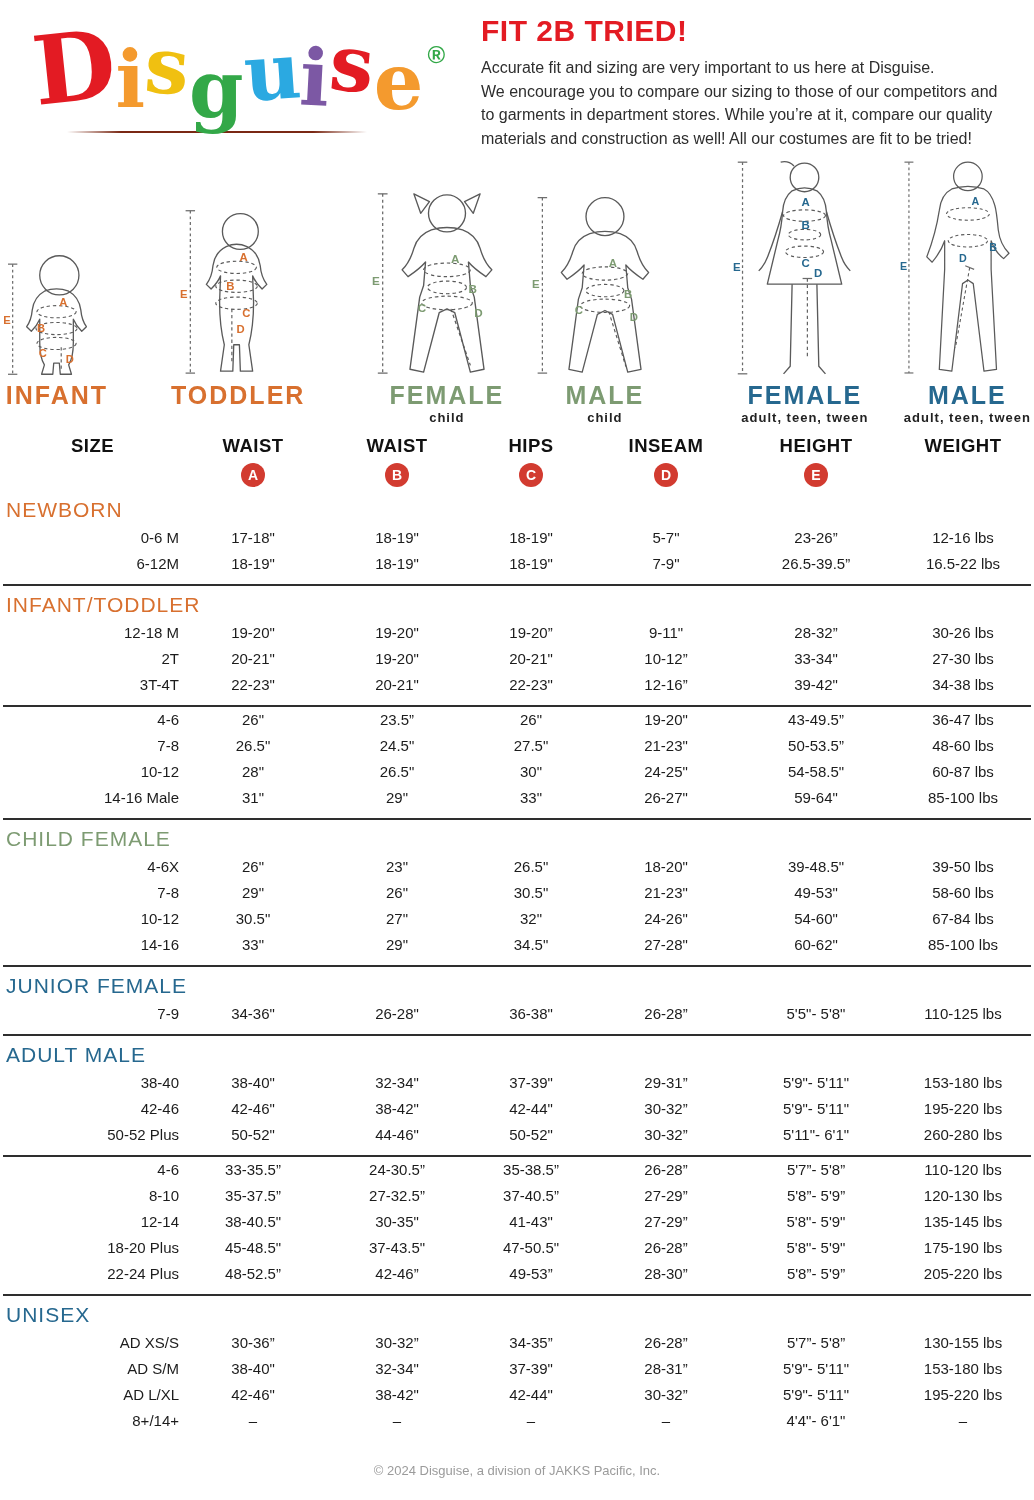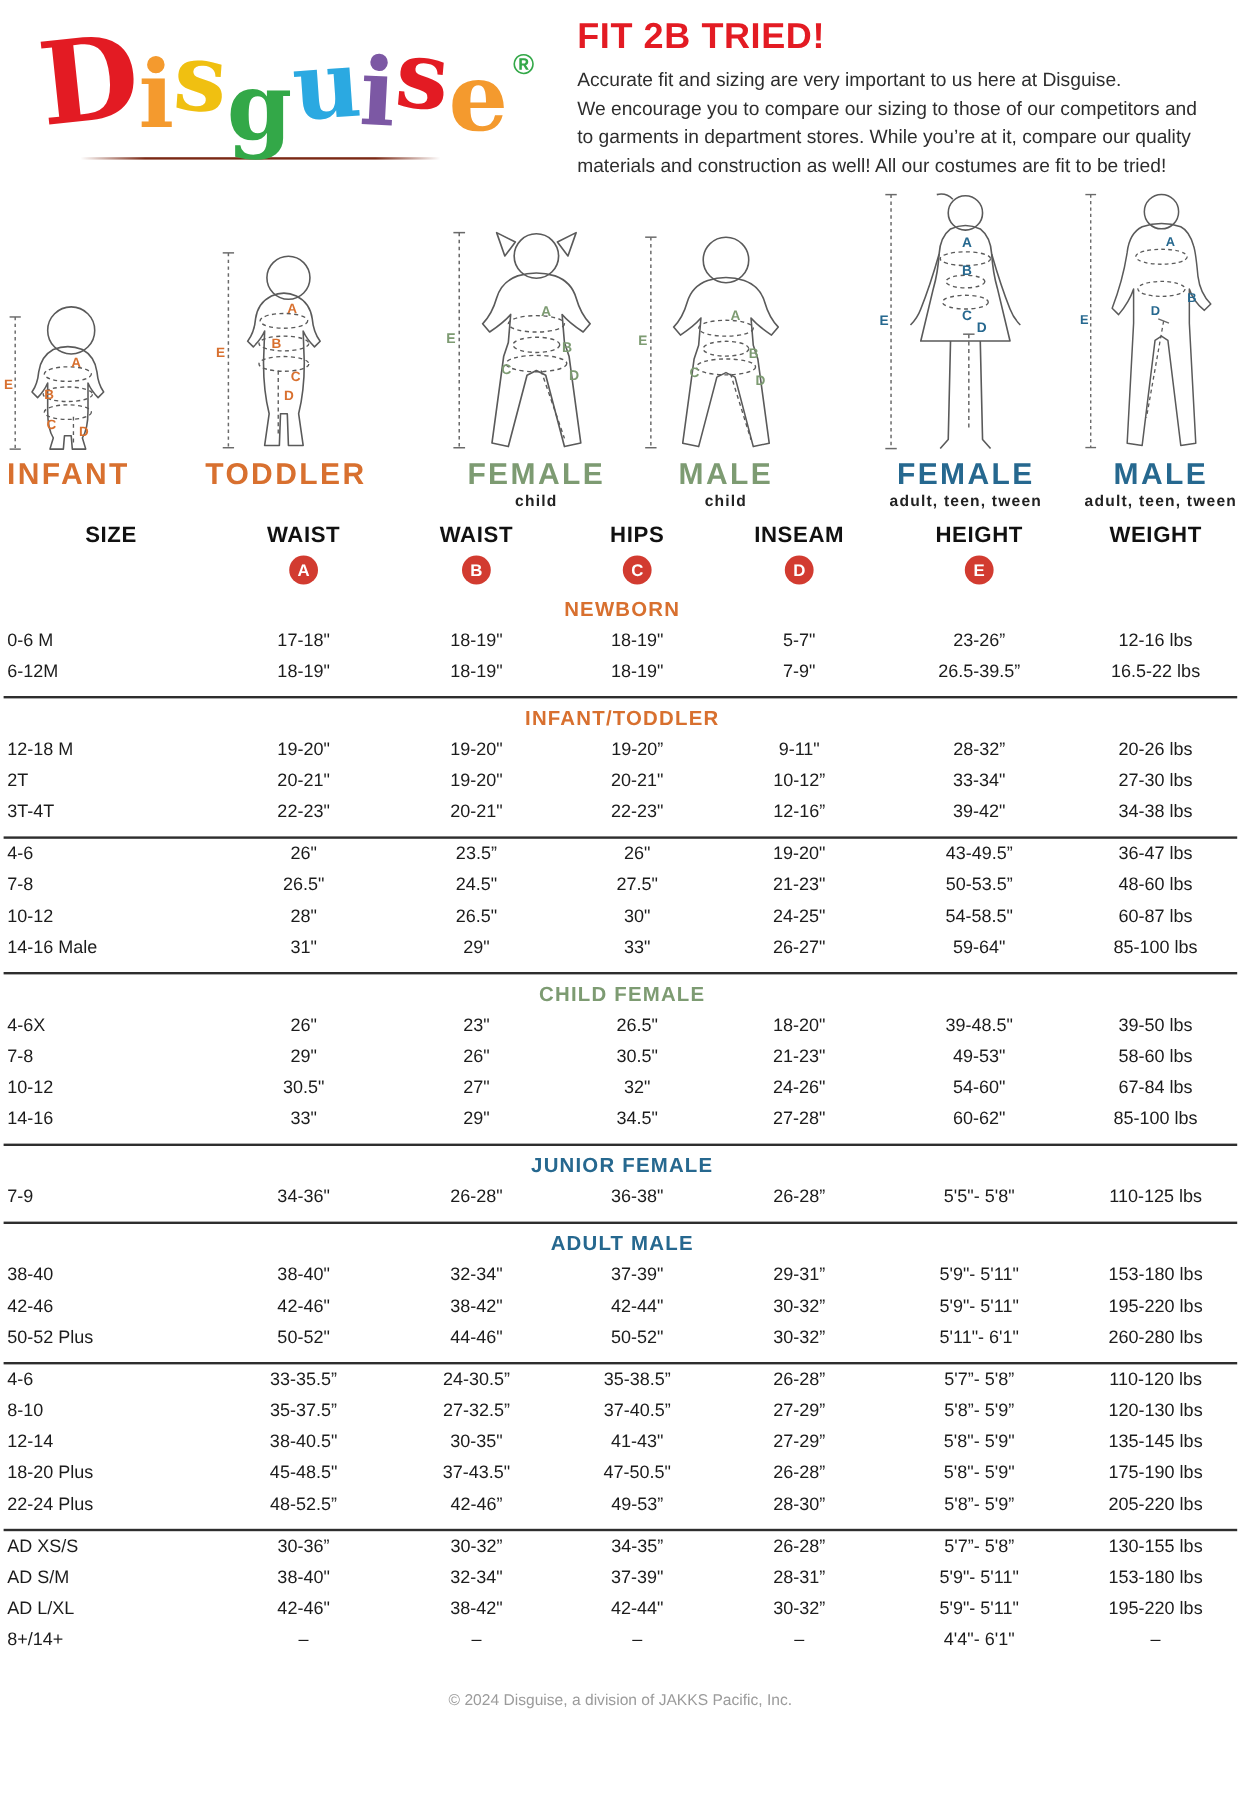--- a/index.html
+++ b/index.html
@@ -52,24 +52,24 @@
   .size-table { --cols:176px 148px 140px 128px 142px 158px 136px; margin-top:10px; }
   .thead { display:grid; grid-template-columns:var(--cols); font-weight:800; font-size:18.5px; letter-spacing:.5px; color:#111; }
   .thead .th { text-align:center; }
   .thead .th.first { text-align:center; padding-left:3px; }
   .badges { display:grid; grid-template-columns:var(--cols); margin-top:6px; height:28px; }
   .badge-cell { display:flex; justify-content:center; }
   .badge { width:24px; height:24px; border-radius:50%; background:#d23b30; color:#fff;
            font-size:14px; font-weight:bold; display:flex; align-items:center; justify-content:center; }
   .section { padding-bottom:7px; border-bottom:2px solid #2e2e2e; }
   .section:last-child { border-bottom:none; }
-  .section-title { font-size:17px; font-weight:700; letter-spacing:1px; margin:7px 0 3px 3px;text-align:center; }
+  .section-title { font-size:21px; font-weight:400; letter-spacing:1px; margin:7px 0 3px 3px; }
   .trow { display:grid; grid-template-columns:var(--cols); height:26px; line-height:26px; font-size:15px; color:#1c1c1c; }
   .cell { text-align:center; }
-  .cell.size-cell { text-align:left; padding-left:3px; }
+  .cell.size-cell { text-align:right; padding-left:3px;margin-left:44px; }
 
   footer { text-align:center; margin-top:22px; font-size:13px; color:#9b9b9b; }
 </style>
 </head>
 <body>
 
 <div class="page">
 
   <header class="top">
     <div class="logo-block">
@@ -275,21 +275,21 @@
         </div>
         <div class="section">
           <div class="section-title" style="color: rgb(216, 112, 47);">INFANT/TODDLER</div>
           <div class="trow">
             <div class="cell size-cell">12-18 M</div>
             <div class="cell">19-20"</div>
             <div class="cell">19-20"</div>
             <div class="cell">19-20”</div>
             <div class="cell">9-11"</div>
             <div class="cell">28-32”</div>
-            <div class="cell">20-26 lbs</div>
+            <div class="cell">30-26 lbs</div>
           </div>
           <div class="trow">
             <div class="cell size-cell">2T</div>
             <div class="cell">20-21"</div>
             <div class="cell">19-20"</div>
             <div class="cell">20-21"</div>
             <div class="cell">10-12”</div>
             <div class="cell">33-34"</div>
             <div class="cell">27-30 lbs</div>
           </div>
@@ -463,20 +463,21 @@
             <div class="cell size-cell">22-24 Plus</div>
             <div class="cell">48-52.5”</div>
             <div class="cell">42-46”</div>
             <div class="cell">49-53”</div>
             <div class="cell">28-30”</div>
             <div class="cell">5'8”- 5'9”</div>
             <div class="cell">205-220 lbs</div>
           </div>
         </div>
         <div class="section">
+          <div class="section-title" style="color: rgb(38, 104, 143);">UNISEX</div>
           <div class="trow">
             <div class="cell size-cell">AD XS/S</div>
             <div class="cell">30-36”</div>
             <div class="cell">30-32”</div>
             <div class="cell">34-35”</div>
             <div class="cell">26-28”</div>
             <div class="cell">5'7”- 5'8”</div>
             <div class="cell">130-155 lbs</div>
           </div>
           <div class="trow">

